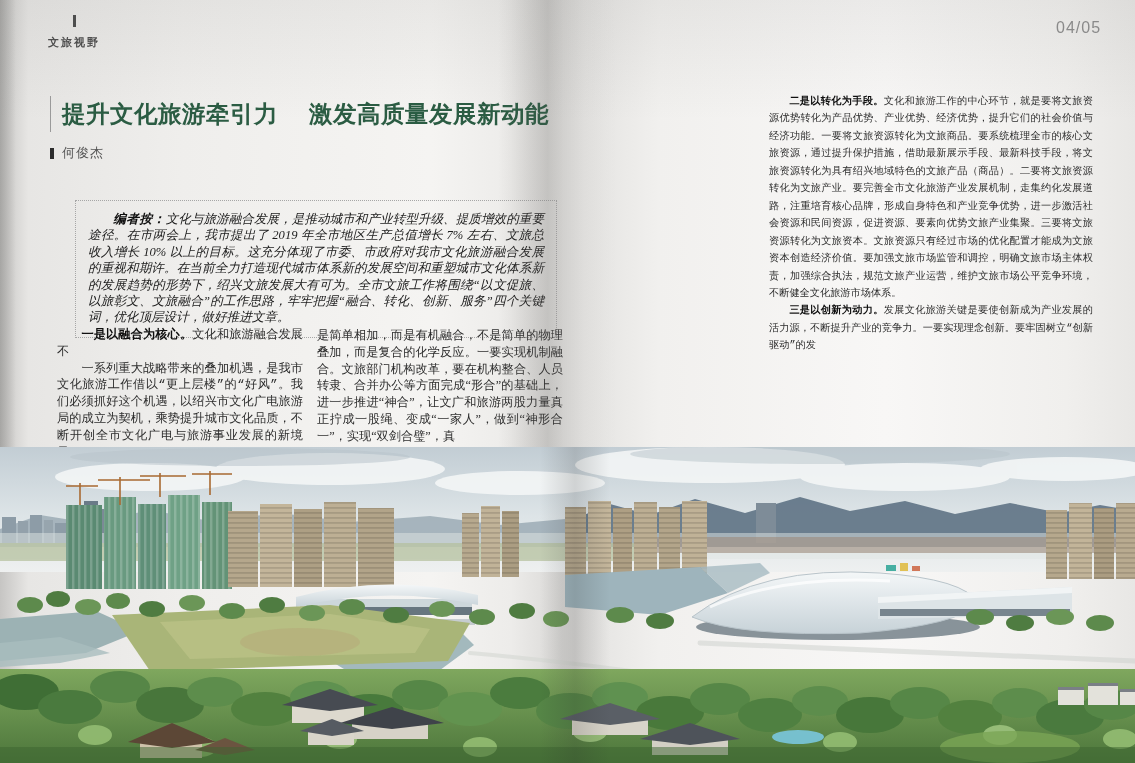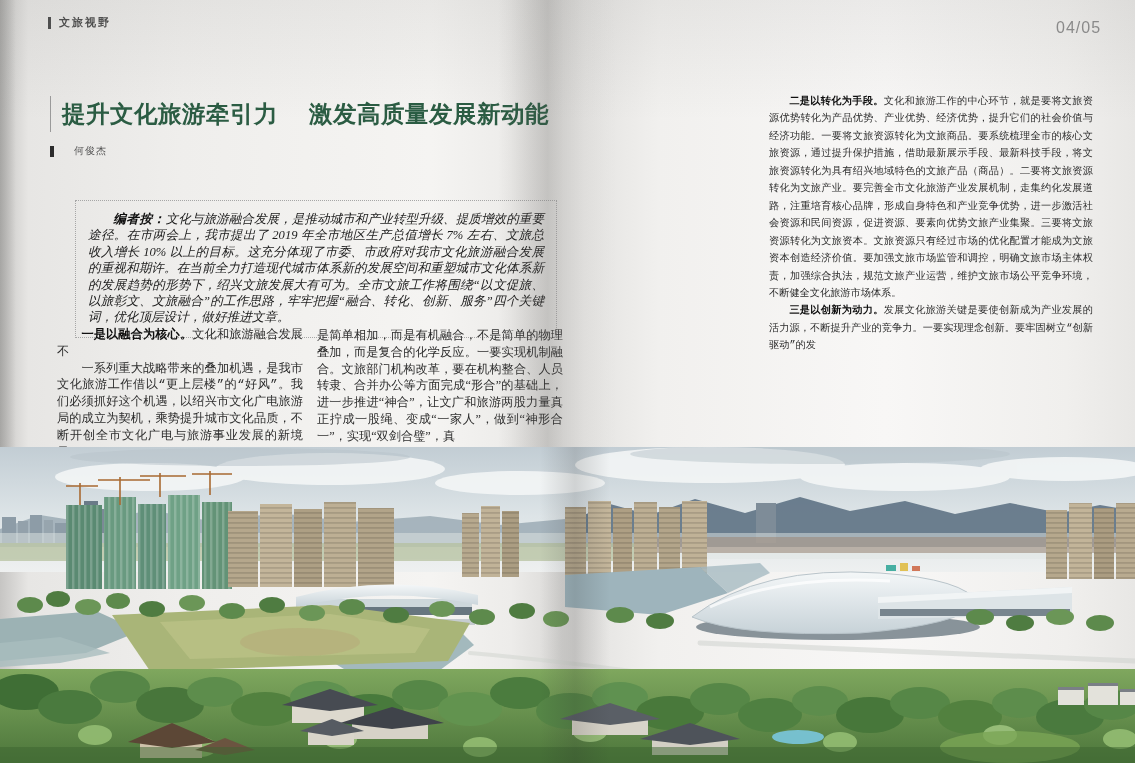--- a/index.html
+++ b/index.html
@@ -21,34 +21,34 @@
     pointer-events:none;
   }
   .edge-left{
     position:absolute;left:0;top:0;width:16px;height:447px;
     background:linear-gradient(to right,rgba(85,85,83,.28),rgba(85,85,83,0));
   }
   .spine{
     position:absolute;left:498px;top:0;width:118px;height:447px;pointer-events:none;
     background:linear-gradient(to right,rgba(110,108,105,0) 0%,rgba(90,88,85,.20) 42%,rgba(120,118,115,.08) 55%,rgba(255,255,255,0) 100%);
   }
-  .header-left{position:absolute;left:48px;top:15px;display:flex;align-items:center;gap:8px;}
+  .header-left{position:absolute;left:48px;top:15px;display:flex;align-items:center;gap:8px;flex-direction:column;}
   .hbar{width:3px;height:12px;background:#4e4e4e;}
   .section-label{font-size:11px;font-weight:bold;color:#4e4e4e;letter-spacing:2px;}
   .page-num{position:absolute;left:1056px;top:19px;font-size:16px;color:#8a8a8a;letter-spacing:1px;}
 
   .title-row{position:absolute;left:50px;top:96px;border-left:1px solid #9a9a9a;padding-left:11px;}
   .title-row h1{
     margin:0;font-size:23.5px;font-weight:bold;color:#2b5c43;
     letter-spacing:.5px;line-height:36px;white-space:nowrap;
     font-family:"Liberation Sans",sans-serif;
   }
   .author-row{position:absolute;left:50px;top:144px;display:flex;align-items:center;gap:8px;}
   .abar{width:4px;height:11px;background:#2c2c2c;}
-  .aname{font-size:10px;color:#555;letter-spacing:1px;margin-left:12px;}
+  .aname{font-size:13px;color:#555;letter-spacing:1px;}
 
   .editor-box{
     position:absolute;left:75px;top:200px;width:482px;box-sizing:border-box;
     border:1px dotted #a6a6a6;padding:10px 12px 11px;
   }
   .editor-box p{
     margin:0;font-family:"Liberation Serif",serif;font-style:italic;
     font-size:12.6px;line-height:16.4px;color:#1c1c1c;
     text-align:justify;text-indent:2em;
   }

